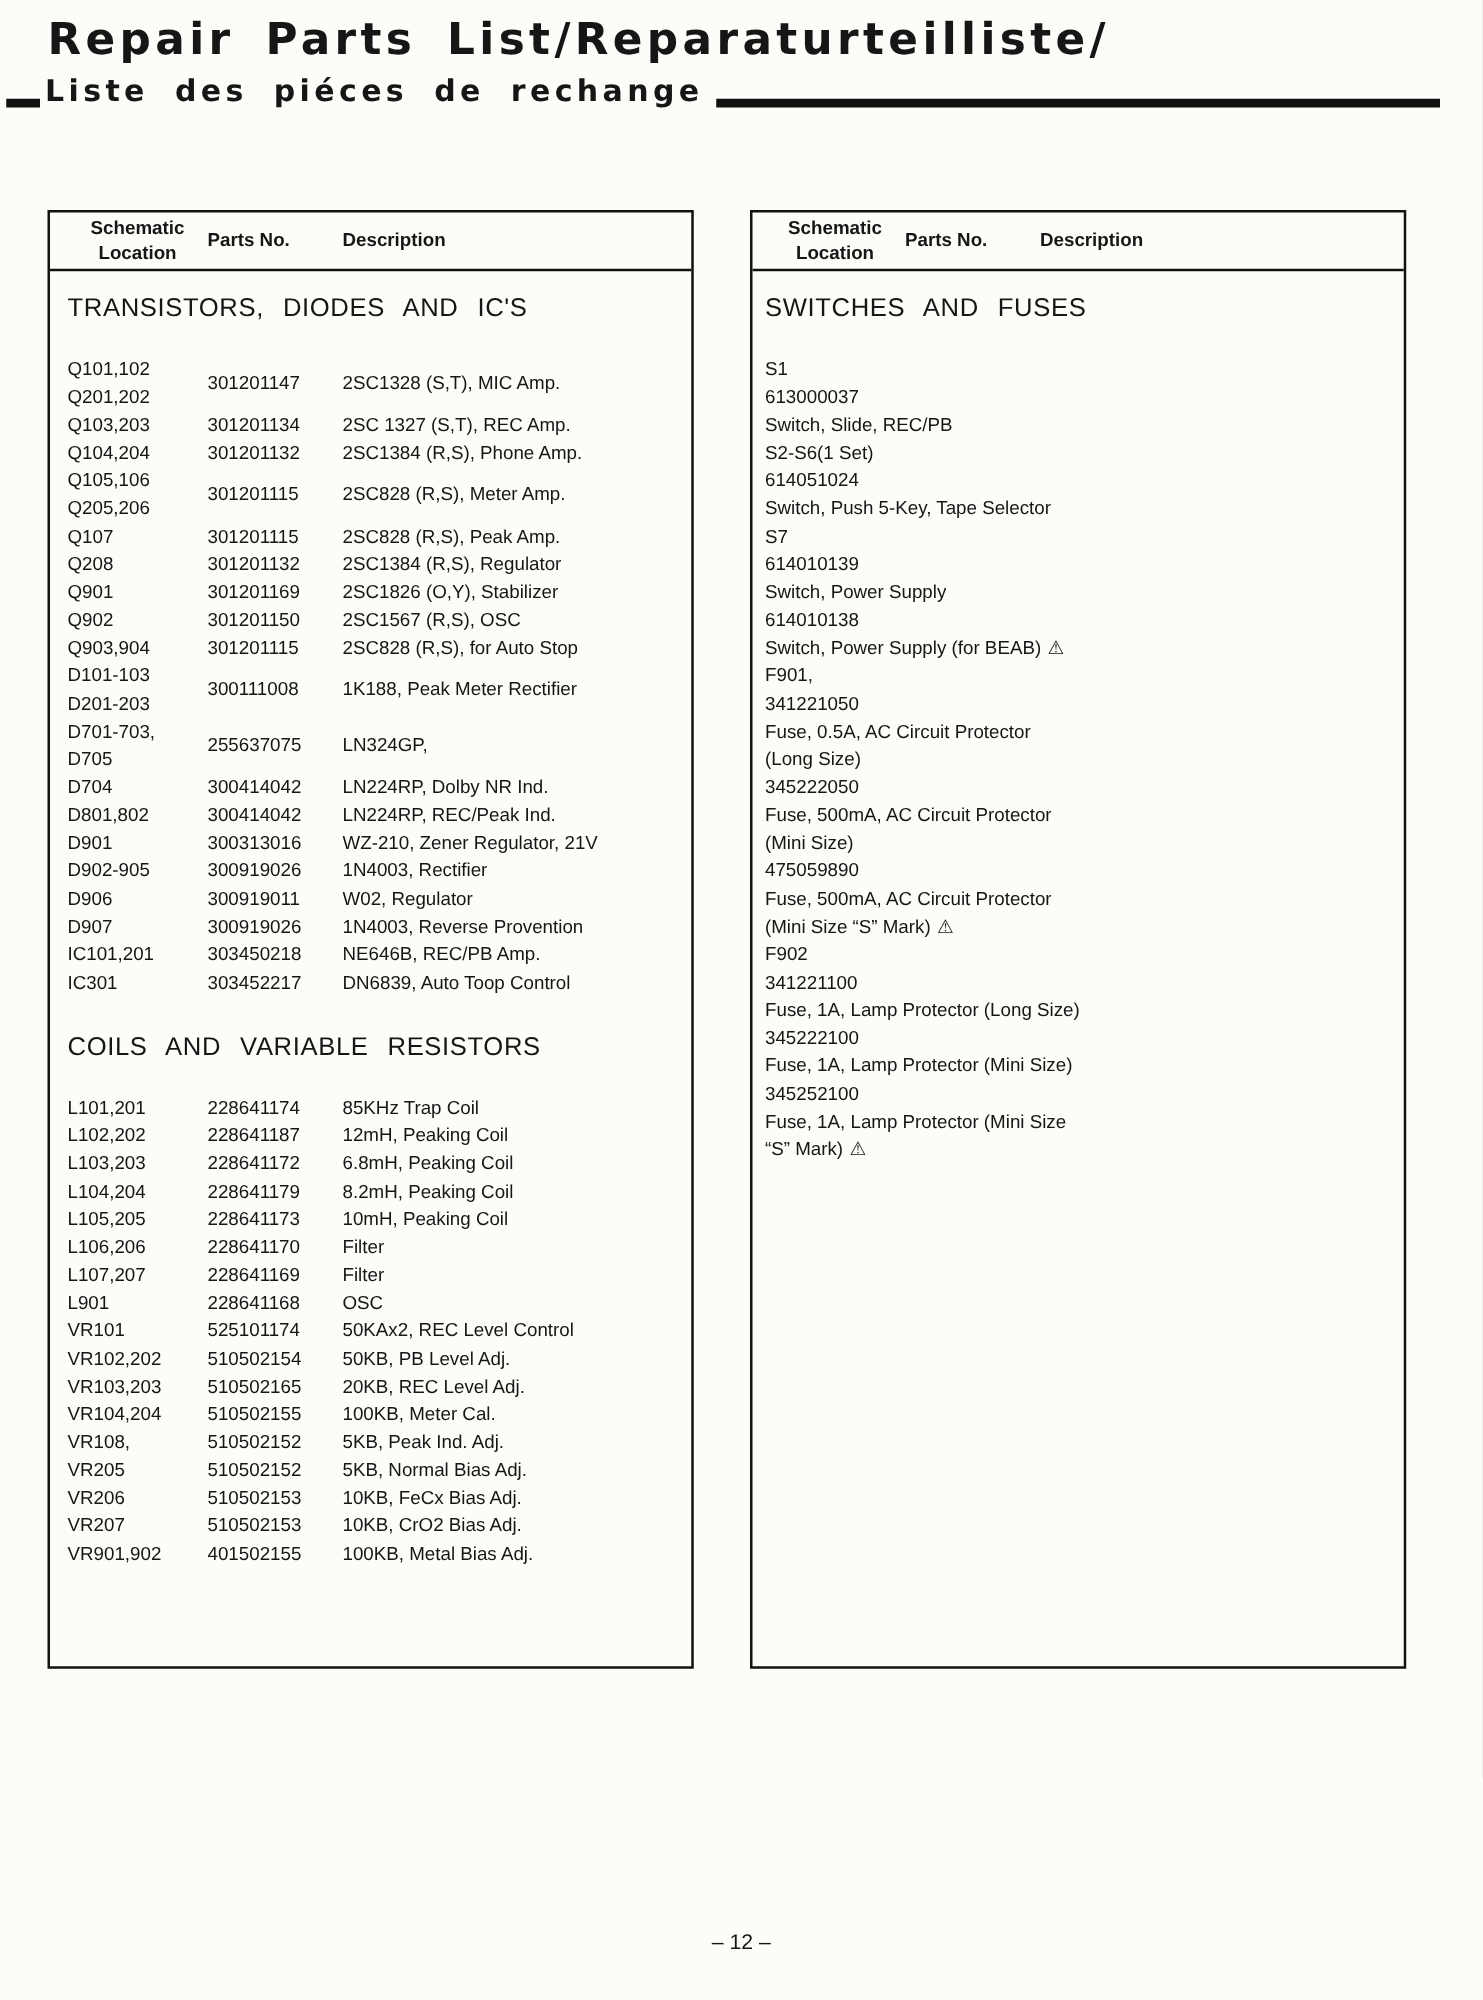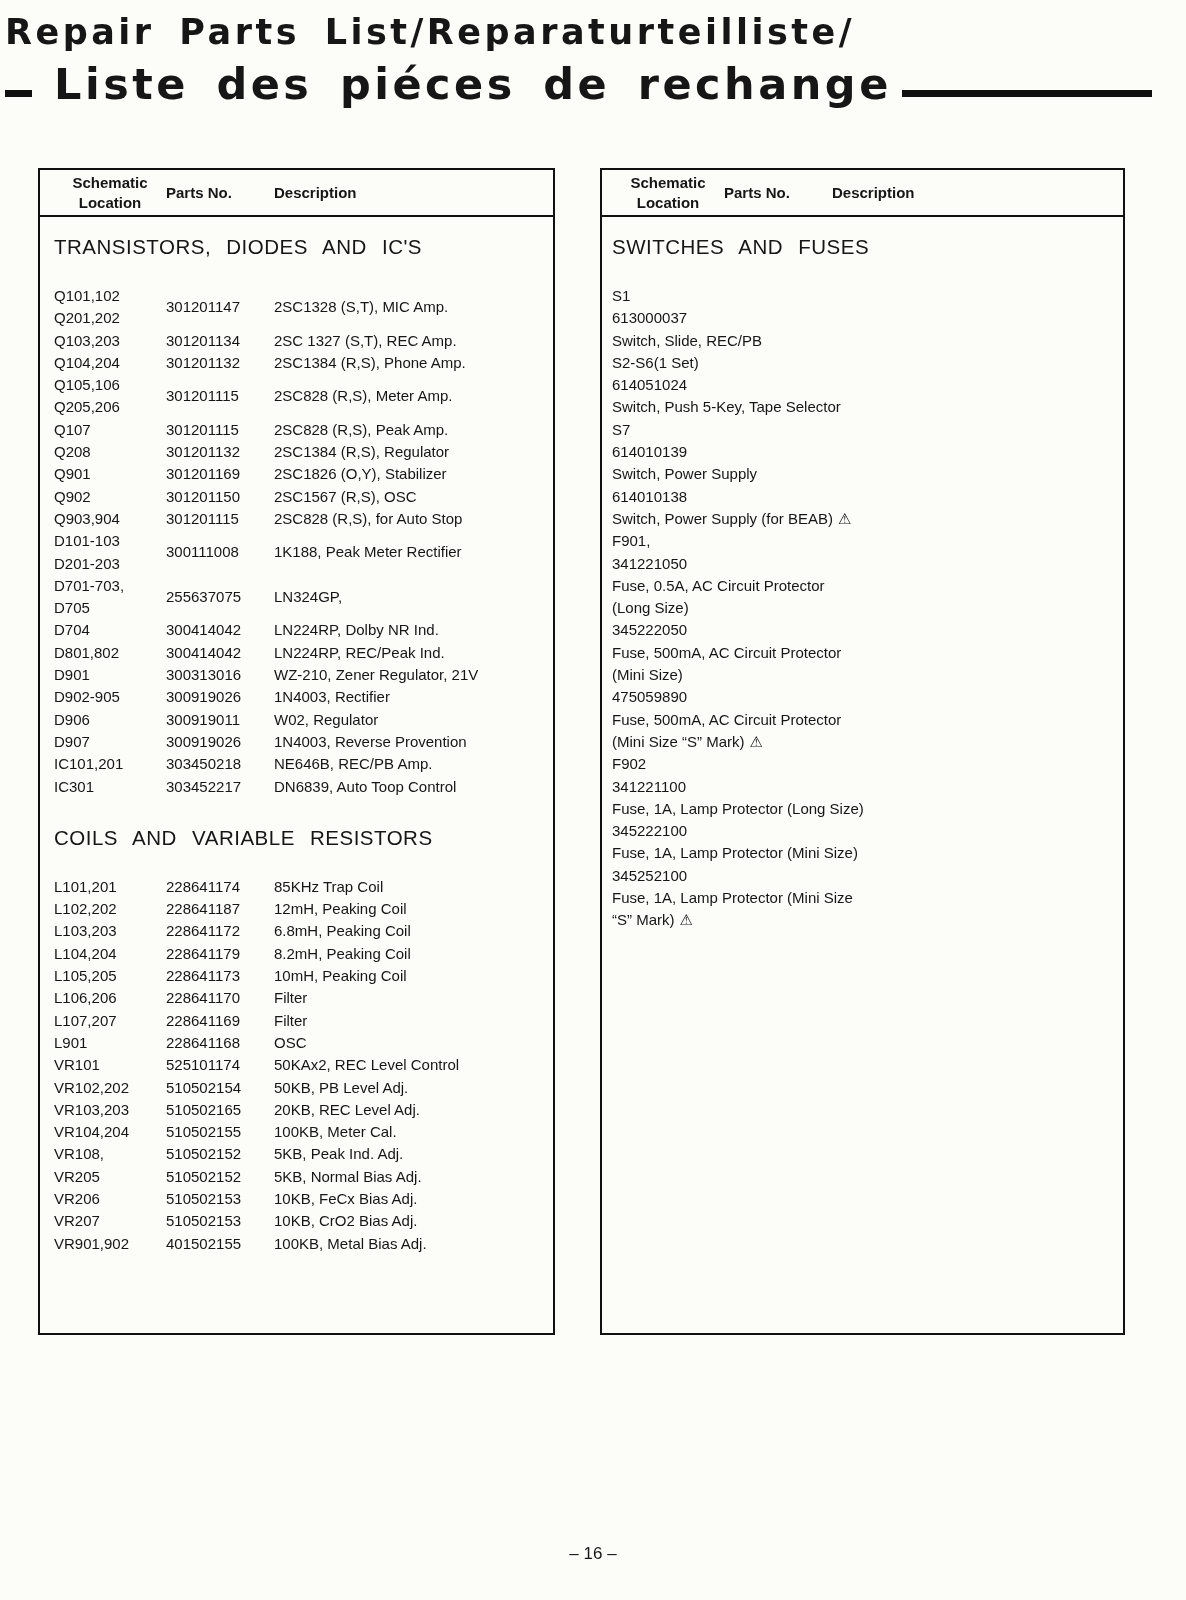--- a/index.html
+++ b/index.html
@@ -5,27 +5,27 @@
   * { margin:0; padding:0; box-sizing:border-box; }
   html,body { background:#e9e9e6; }
   body { font-family:"Liberation Sans", sans-serif; }
   .page {
     width:1186px; height:1600px; margin:0 auto; position:relative;
     background:#fcfcf9; color:#161616; overflow:hidden;
   }
   
   .title-block { position:absolute; left:5px; top:12px; right:34px; }
   .title-line1 {
-    font-size:35px; font-weight:800;
+    margin-left:33px; font-size:35px; font-weight:800;
     letter-spacing:3.5px; word-spacing:9px; font-family:"DejaVu Sans", sans-serif;
   }
   .title-line2-row { display:flex; margin-top:7px; }
   .left-dash { width:27px; height:7px; background:#111; align-self:center; transform:translateY(9px); }
   .title-line2 {
-    margin-left:22px; font-size:43px; font-weight:800;
+    margin-left:4px; font-size:24px; font-weight:800;
     letter-spacing:3.5px; word-spacing:9px; font-family:"DejaVu Sans", sans-serif;
   }
   .title-rule { flex:1; height:7px; background:#111; align-self:center; transform:translateY(9px); margin-left:10px; }
   
   .parts-box { position:absolute; top:168px; border:2.5px solid #111; }
   #left-box  { left:38px;  width:517px; height:1167px; }
   #right-box { left:600px; width:525px; height:1167px; }
   .box-header {
     display:flex; align-items:center; border-bottom:2px solid #111;
     height:47px; font-weight:bold; font-size:15px;
@@ -500,16 +500,16 @@
           <div class="cell part">345252100</div>
           <div class="cell desc">
             <div>Fuse, 1A, Lamp Protector (Mini Size</div>
             <div>“S” Mark)<span class="warn">⚠</span></div>
           </div>
         </div>
       </div>
   </section>
 
   <div class="page-footer">
-    <span>– 16 –</span>
+    <span>– 12 –</span>
   </div>
 
 </div>
 
 </body></html>

